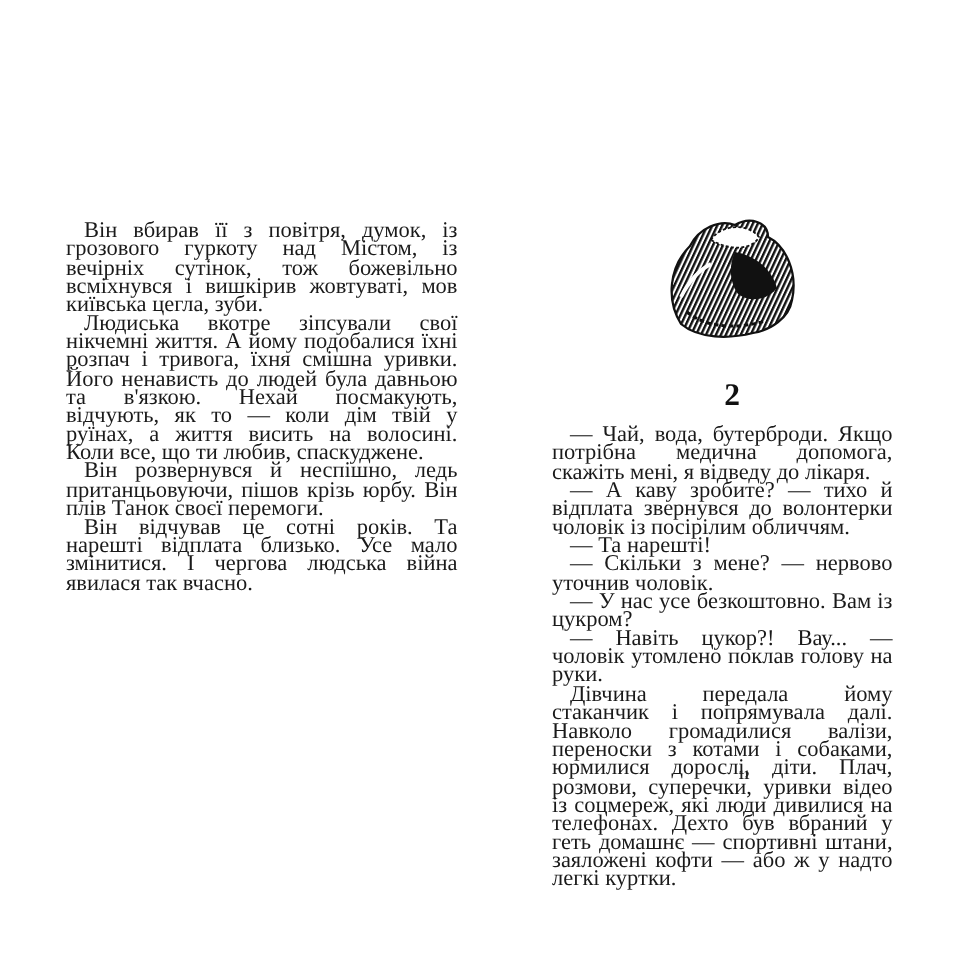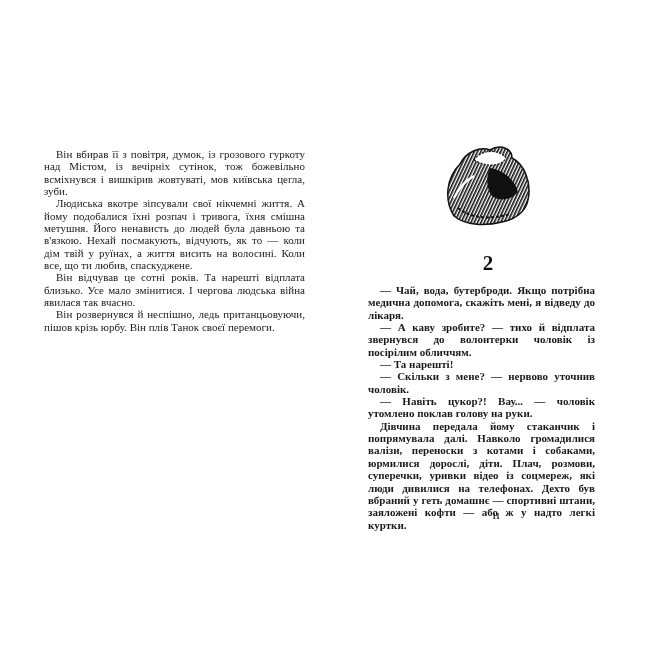--- a/index.html
+++ b/index.html
@@ -1,36 +1,36 @@
 <!DOCTYPE html>
 <html><head>
 <meta charset="utf-8">
 <style>
   html, body { margin:0; padding:0; background:#ffffff; }
   body { width:653px; height:653px; position:relative; overflow:hidden;
          font-family:"Liberation Serif","DejaVu Serif",serif; color:#1a1a1a; }
   .page { position:absolute; }
-  .col { font-size:11px; line-height:12.35px; text-align:justify; }
+  .col { font-size:15px; line-height:12.35px; text-align:justify; }
   .col p { margin:0; text-indent:12px; }
   #left-page { left:44px; top:148px; width:261px; }
-  #right-page { left:368px; top:284px; width:227px;font-weight:bold; }
+  #right-page { left:368px; top:284px; width:227px; }
   #ornament { position:absolute; left:440px; top:138px; width:94px; height:100px; }
   #chapter-num { position:absolute; left:470px; top:251px; width:36px; text-align:center;
                  font-family:"Liberation Serif",serif; font-weight:bold; font-size:21px; color:#111; }
   #page-num { position:absolute; left:470px; top:511px; width:30px; text-align:right;
               font-size:8.5px; font-weight:bold; color:#222; }
 </style>
 </head>
 <body>
 
 <div id="left-page" class="page col">
   <p>Він вбирав її з повітря, думок, із грозового гуркоту над Містом, із вечірніх сутінок, тож божевільно всміхнувся і вишкірив жовтуваті, мов київська цегла, зуби.</p>
-  <p>Людиська вкотре зіпсували свої нікчемні життя. А йому подобалися їхні розпач і тривога, їхня смішна метушня. Його ненависть до людей була давньою та в'язкою. Нехай посмакують, відчують, як то — коли дім твій у руїнах, а життя висить на волосині. Коли все, що ти любив, спаскуджене.</p>
+  <p>Людиська вкотре зіпсували свої нікчемні життя. А йому подобалися їхні розпач і тривога, їхня смішна уривки. Його ненависть до людей була давньою та в'язкою. Нехай посмакують, відчують, як то — коли дім твій у руїнах, а життя висить на волосині. Коли все, що ти любив, спаскуджене.</p>
+  <p>Він розвернувся й неспішно, ледь пританцьовуючи, пішов крізь юрбу. Він плів Танок своєї перемоги.</p>
   <p>Він відчував це сотні років. Та нарешті відплата близько. Усе мало змінитися. І чергова людська війна явилася так вчасно.</p>
-  <p>Він розвернувся й неспішно, ледь пританцьовуючи, пішов крізь юрбу. Він плів Танок своєї перемоги.</p>
 </div>
 
 <div id="ornament">
   <svg width="94" height="100" viewBox="0 0 94 100">
     <defs>
       <pattern id="hatch" width="3" height="3" patternUnits="userSpaceOnUse" patternTransform="rotate(25)">
         <rect width="3" height="3" fill="#fff"></rect>
         <rect width="1.6" height="3" fill="#111"></rect>
       </pattern>
     </defs>
@@ -42,17 +42,18 @@
   </svg>
 </div>
 
 <div id="chapter-num">2</div>
 
 <div id="right-page" class="page col">
   <p>— Чай, вода, бутерброди. Якщо потрібна медична допомога, скажіть мені, я відведу до лікаря.</p>
   <p>— А каву зробите? — тихо й відплата звернувся до волонтерки чоловік із посірілим обличчям.</p>
   <p>— Та нарешті!</p>
   <p>— Скільки з мене? — нервово уточнив чоловік.</p>
+  <p>— У нас усе безкоштовно. Вам із цукром?</p>
   <p>— Навіть цукор?! Вау... — чоловік утомлено поклав голову на руки.</p>
   <p>Дівчина передала йому стаканчик і попрямувала далі. Навколо громадилися валізи, переноски з котами і собаками, юрмилися дорослі, діти. Плач, розмови, суперечки, уривки відео із соцмереж, які люди дивилися на телефонах. Дехто був вбраний у геть домашнє — спортивні штани, заяложені кофти — або ж у надто легкі куртки.</p>
 </div>
 
 <div id="page-num">11</div>
 
 </body></html>

